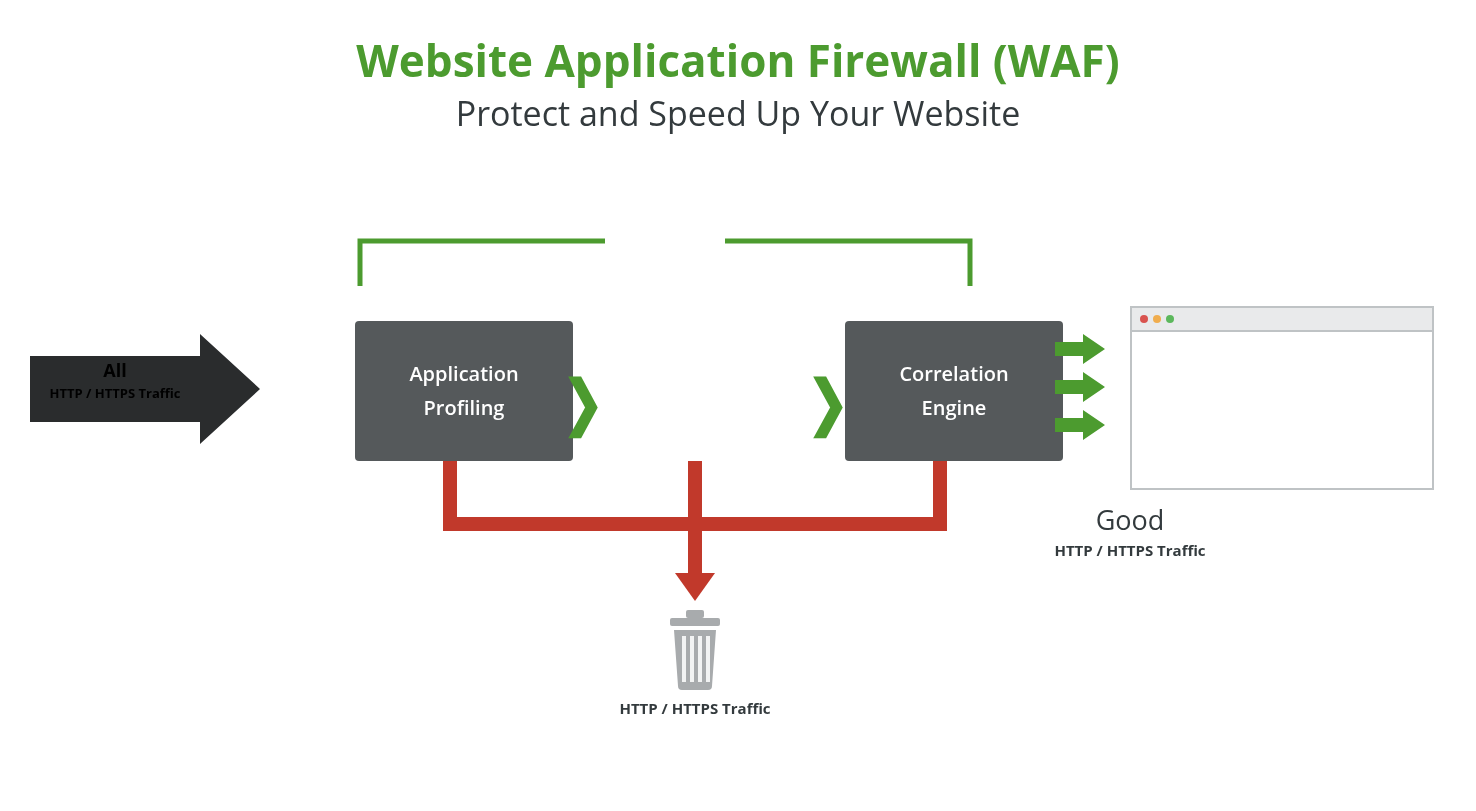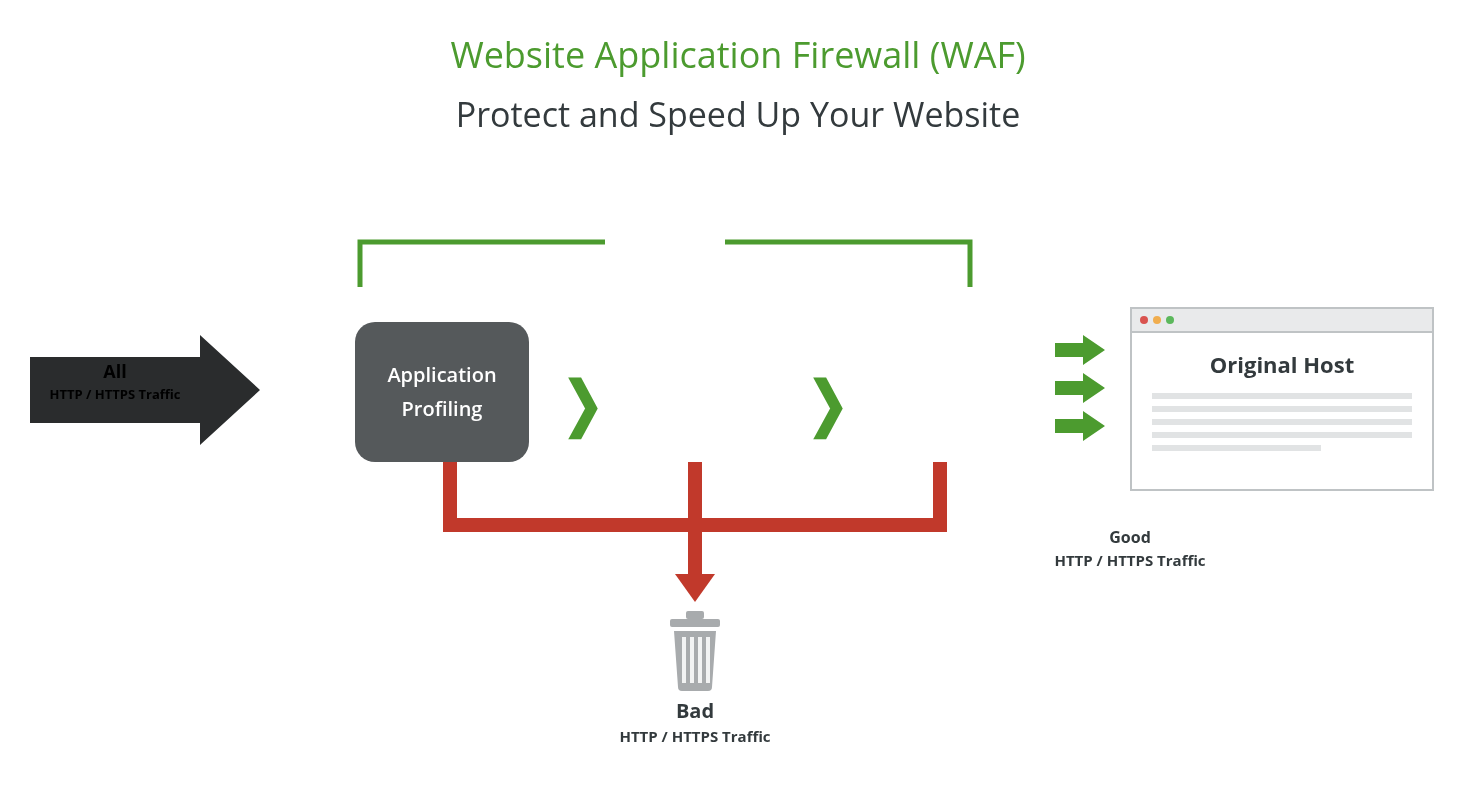--- a/index.html
+++ b/index.html
@@ -6,31 +6,30 @@
     margin: 0;
     padding: 0;
     font-family: "Open Sans", "Segoe UI", Arial, sans-serif;
     background: #fff;
     width: 1476px;
     height: 811px;
     position: relative;
   }
   .title {
     text-align: center;
-    font-size: 36px;
-    font-weight: 400;
+    font-size: 44px;
+    font-weight: 700;
     color: #4c9b2f;
     margin-top: 30px;
   }
   .subtitle {
     text-align: center;
     font-size: 34px;
     font-weight: 400;
     color: #333a3d;
-    margin-top: 12px;
   }
   .canvas {
     position: relative;
     width: 1476px;
     height: 600px;
     margin-top: 30px;
   }
   
   .big-arrow {
     position: absolute;
@@ -64,24 +63,24 @@
   .bracket {
     position: absolute;
     left: 355px;
     top: 60px;
     width: 620px;
     height: 60px;
   }
   
   .node {
     position: absolute;
-    width: 174px;
+    width: 218px;
     height: 140px;
     background: #55595b;
-    border-radius: 20px;
+    border-radius: 4px;
     color: #fff;
     font-size: 20px;
     font-weight: 600;
     display: flex;
     align-items: center;
     justify-content: center;
     text-align: center;
     line-height: 1.7;
     top: 155px;
   }
@@ -145,21 +144,21 @@
   .browser-body .line.short { width: 65%; }
   
   .good-label {
     position: absolute;
     left: 1040px;
     top: 335px;
     width: 180px;
     text-align: center;
     color: #333a3d;
   }
-  .good-label .g1 { font-size: 16px; font-weight:700;margin-top:24px; }
+  .good-label .g1 { font-size: 27px; font-weight:400; }
   .good-label .g2 { font-size: 15px; font-weight:700; margin-top:2px;}
   
   .redflow {
     position: absolute;
     left: 355px;
     top: 295px;
     width: 680px;
     height: 140px;
   }
   
@@ -202,47 +201,43 @@
       <div class="l2">HTTP / HTTPS Traffic</div>
     </div>
   </div>
 
   <div class="node node1">
       <span style="white-space:pre-line">Application
 Profiling</span>
     </div>
   <div class="chev chev1">❯</div>
   <div class="chev chev2">❯</div>
+  <div class="node node3">
+      <span style="white-space:pre-line">Correlation
+Engine</span>
+    </div>
 
   <div class="small-arrows">
     <svg width="50" height="30" viewBox="0 0 50 30">
         <polygon points="0,8 28,8 28,0 50,15 28,30 28,22 0,22" fill="#4c9b2f"></polygon>
       </svg>
     <svg width="50" height="30" viewBox="0 0 50 30">
         <polygon points="0,8 28,8 28,0 50,15 28,30 28,22 0,22" fill="#4c9b2f"></polygon>
       </svg>
     <svg width="50" height="30" viewBox="0 0 50 30">
         <polygon points="0,8 28,8 28,0 50,15 28,30 28,22 0,22" fill="#4c9b2f"></polygon>
       </svg>
   </div>
 
   <div class="browser">
     <div class="browser-bar">
       <div class="dot r"></div>
       <div class="dot y"></div>
       <div class="dot g"></div>
     </div>
-    <div class="browser-body">
-      <div class="host">Original Host</div>
-      <div class="line"></div>
-      <div class="line"></div>
-      <div class="line"></div>
-      <div class="line"></div>
-      <div class="line short"></div>
-    </div>
   </div>
 
   <div class="good-label">
     <div class="g1">Good</div>
     <div class="g2">HTTP / HTTPS Traffic</div>
   </div>
 
   <svg class="redflow" viewBox="0 0 680 140">
 
     <rect x="88" y="0" width="14" height="70" fill="#c1392b"></rect>
@@ -261,17 +256,16 @@
       <rect x="26" y="4" width="18" height="8" rx="2" fill="#a8abad"></rect>
       <path d="M14 24 L56 24 L52 80 Q52 84 48 84 L22 84 Q18 84 18 80 Z" fill="#a8abad"></path>
       <rect x="22" y="30" width="4" height="46" fill="#fff" opacity="0.85"></rect>
       <rect x="30" y="30" width="4" height="46" fill="#fff" opacity="0.85"></rect>
       <rect x="38" y="30" width="4" height="46" fill="#fff" opacity="0.85"></rect>
       <rect x="46" y="30" width="4" height="46" fill="#fff" opacity="0.85"></rect>
     </svg>
   </div>
 
   <div class="bad-label">
-    <div class="b1">Bad</div>
     <div class="b2">HTTP / HTTPS Traffic</div>
   </div>
 
 </div>
 
 </body></html>

